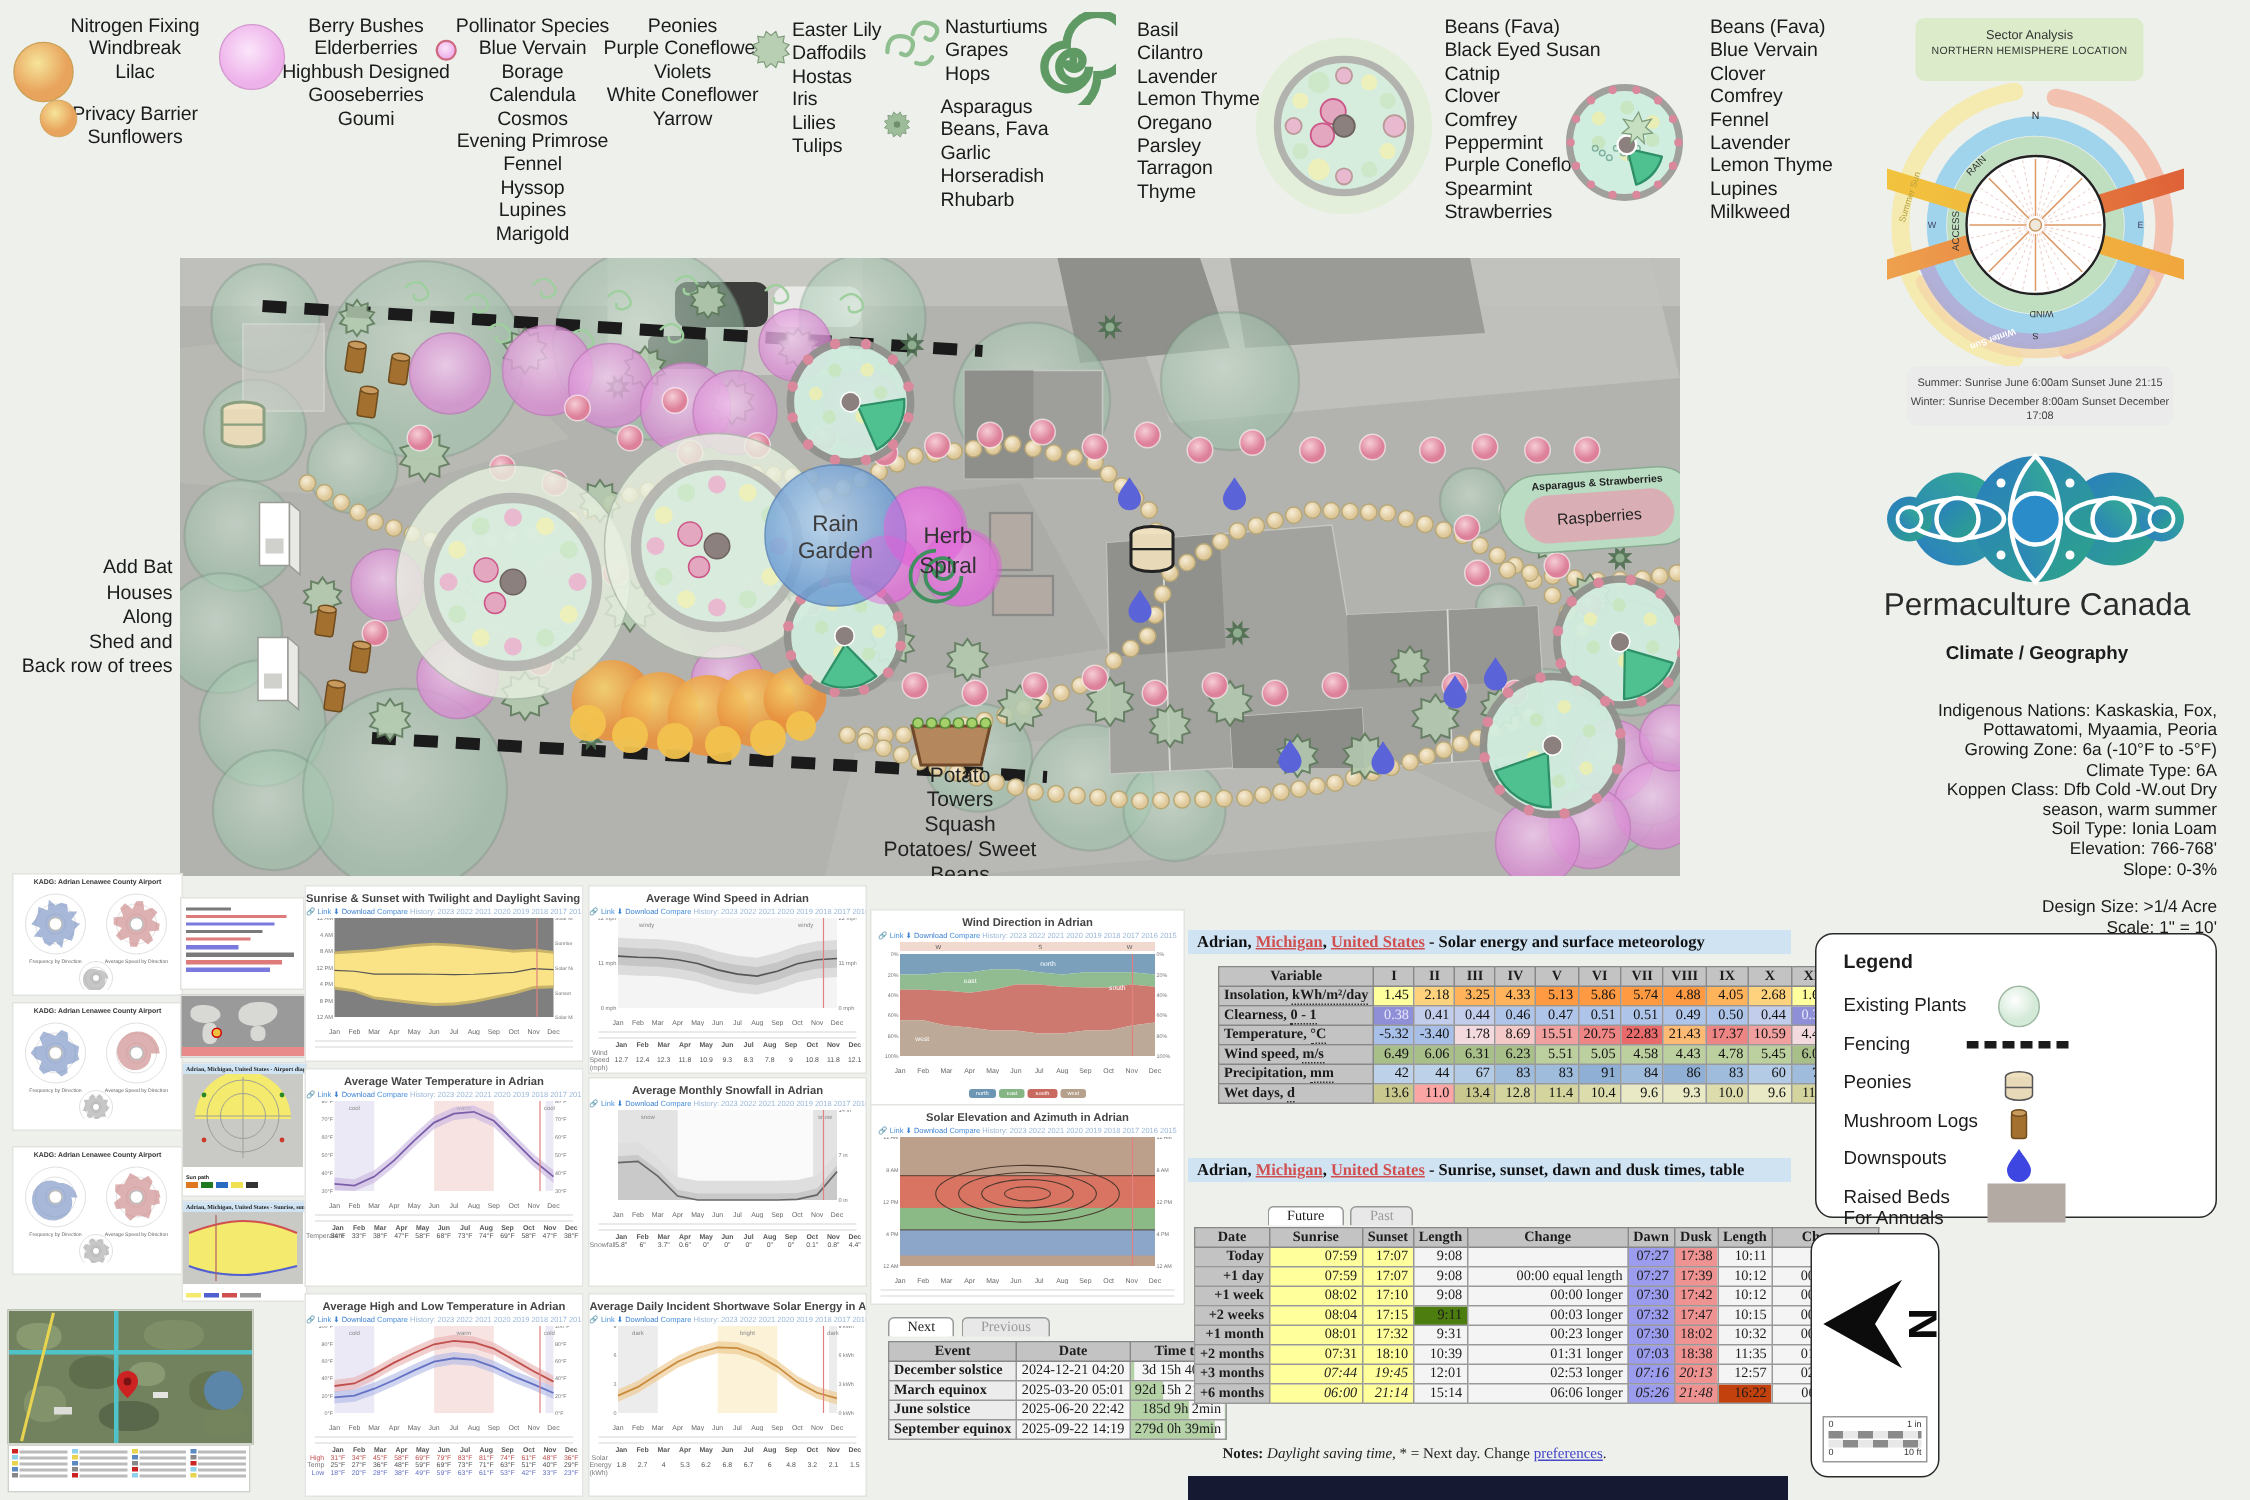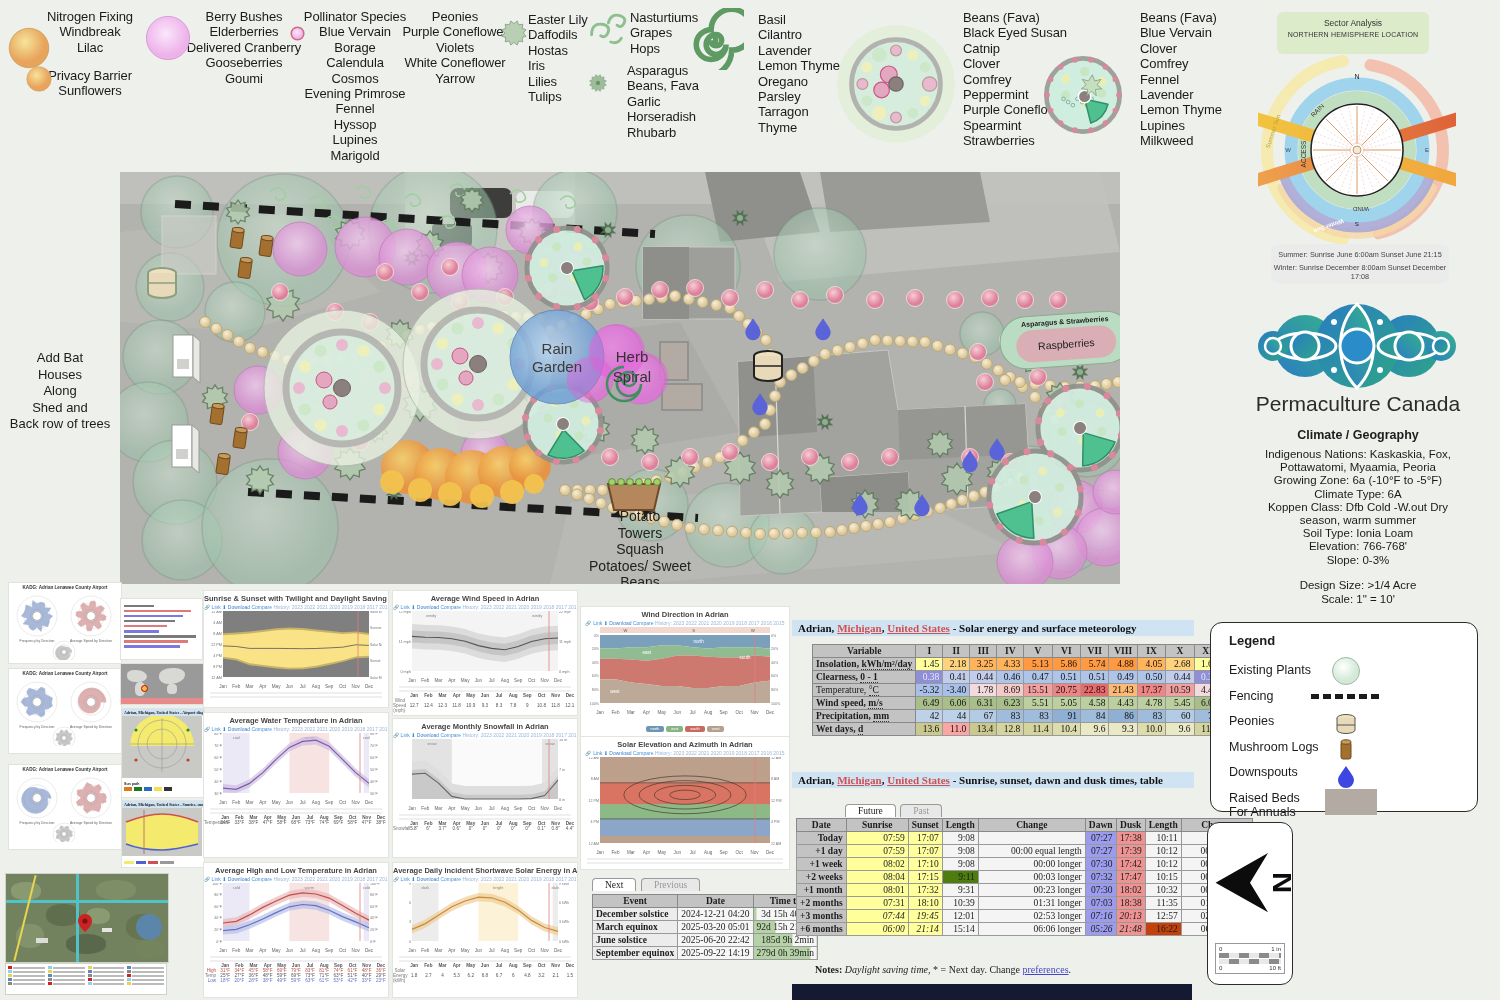--- a/index.html
+++ b/index.html
@@ -17,21 +17,21 @@
   .mini-tb td{text-align:center;padding:0;}
   .mini-tb .lab{text-align:right;padding-right:2px;color:#777;}
   .strip-title{position:absolute;background:#cfe3f3;font-family:"Liberation Serif",serif;
     font-size:11px;font-weight:bold;color:#111;padding:2px 6px;box-sizing:border-box;white-space:nowrap;}
   .strip-title a{color:#d05050;text-decoration:underline;}
   .adr-tb{font-family:"Liberation Serif",serif;font-size:9.5px;border-collapse:collapse;background:#fff;}
   .adr-tb th{background:#c3c3c3;border:1px solid #888;padding:1px 3px;font-weight:bold;}
   .adr-tb td{border:1px solid #999;padding:1px 3px;text-align:right;white-space:nowrap;}
   .rounded-box{position:absolute;background:#fff;border:2px solid #2b2b2b;border-radius:12px;box-sizing:border-box;}
   .lg-label{font-size:12.5px;color:#1b1b1b;}
-  .note{font-size:13px;line-height:16.5px;text-align:center;color:#1b1b1b;}
+  .note{font-size:13px;line-height:16.5px;text-align:right;color:#1b1b1b;margin-top:20px;}
   .tab{display:inline-block;font-family:"Liberation Serif",serif;font-size:9.5px;padding:1px 12px;
     border:1px solid #999;border-bottom:none;border-radius:4px 4px 0 0;background:#fff;}
   .tab.off{background:#e8e8e8;color:#999;}
 </style>
 </head>
 <body>
 
 <div class="poster">
 
   <div id="plantLegend" class="abs" style="left:0;top:0;width:1240px;height:170px;">
@@ -66,21 +66,21 @@
       <radialGradient id="gpprivacy" cx="45%" cy="40%">
             <stop offset="0%" stop-color="#fbe6fb"></stop>
             <stop offset="100%" stop-color="#eeb2ea"></stop>
           </radialGradient>
         </defs>
         <circle cx="50" cy="50" r="47" fill="url(#gyprivacy)" stroke="#caa055" stroke-width="2"></circle>
       </svg>
       <div style="position: absolute; left: 168px; top: 9px; width: 152px; text-align: center;">
         <div class="pl-text">Berry Bushes</div>
         <div class="pl-text">Elderberries</div>
-        <div class="pl-text">Delivered Cranberry</div>
+        <div class="pl-text">Highbush Designed</div>
         <div class="pl-text">Gooseberries</div>
         <div class="pl-text">Goumi</div>
       </div>
       <svg width="46" height="46" viewBox="0 0 100 100" style="position: absolute; left: 145px; top: 15px;">
         <defs>
           <radialGradient id="gyberry" cx="40%" cy="35%">
             <stop offset="0%" stop-color="#f6e49a"></stop>
             <stop offset="100%" stop-color="#e8a35c"></stop>
           </radialGradient>
       <radialGradient id="gpberry" cx="45%" cy="40%">
@@ -1740,21 +1740,21 @@
           <td style="background:#aec4e8;color:#111;">0.47</td>
           <td style="background:#aec4e8;color:#111;">0.51</td>
           <td style="background:#aec4e8;color:#111;">0.51</td>
           <td style="background:#aec4e8;color:#111;">0.49</td>
           <td style="background:#aec4e8;color:#111;">0.50</td>
           <td style="background:#c2cdeb;color:#111;">0.44</td>
           <td style="background:#8f8fd8;color:#e8e8f8;">0.38</td>
           <td style="background:#8f8fd8;color:#e8e8f8;">0.35</td>
         </tr>
         <tr>
-          <td style="text-align:left;font-weight:normal;background:#c3c3c3;border-color:#888;">Temperature, <span style="border-bottom:1px dotted #333;">°C</span></td>
+          <td style="text-align:left;font-weight:bold;background:#c3c3c3;border-color:#888;">Temperature, <span style="border-bottom:1px dotted #333;">°C</span></td>
           <td style="background:#a8c0e8;color:#111;">-5.32</td>
           <td style="background:#a8c0e8;color:#111;">-3.40</td>
           <td style="background:#f3dade;color:#111;">1.78</td>
           <td style="background:#f6c9c9;color:#111;">8.69</td>
           <td style="background:#f1a0a0;color:#111;">15.51</td>
           <td style="background:#ee8585;color:#111;">20.75</td>
           <td style="background:#e96a6a;color:#111;">22.83</td>
           <td style="background:#fdba74;color:#111;margin-top:18px;">21.43</td>
           <td style="background:#ee8585;color:#111;">17.37</td>
           <td style="background:#f1a0a0;color:#111;">10.59</td>

